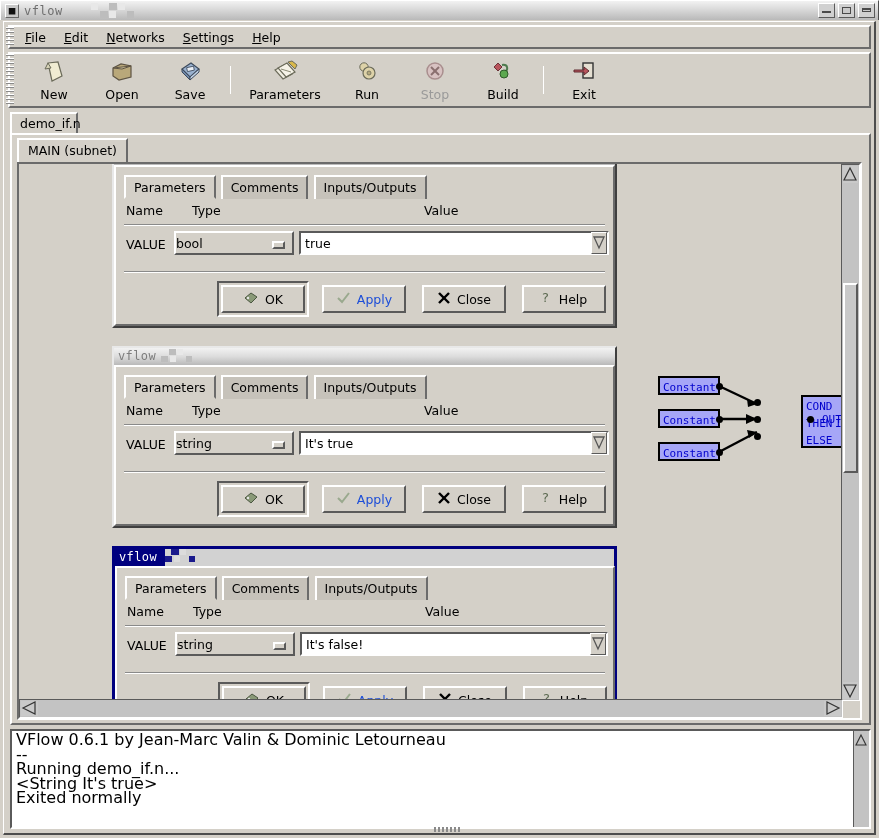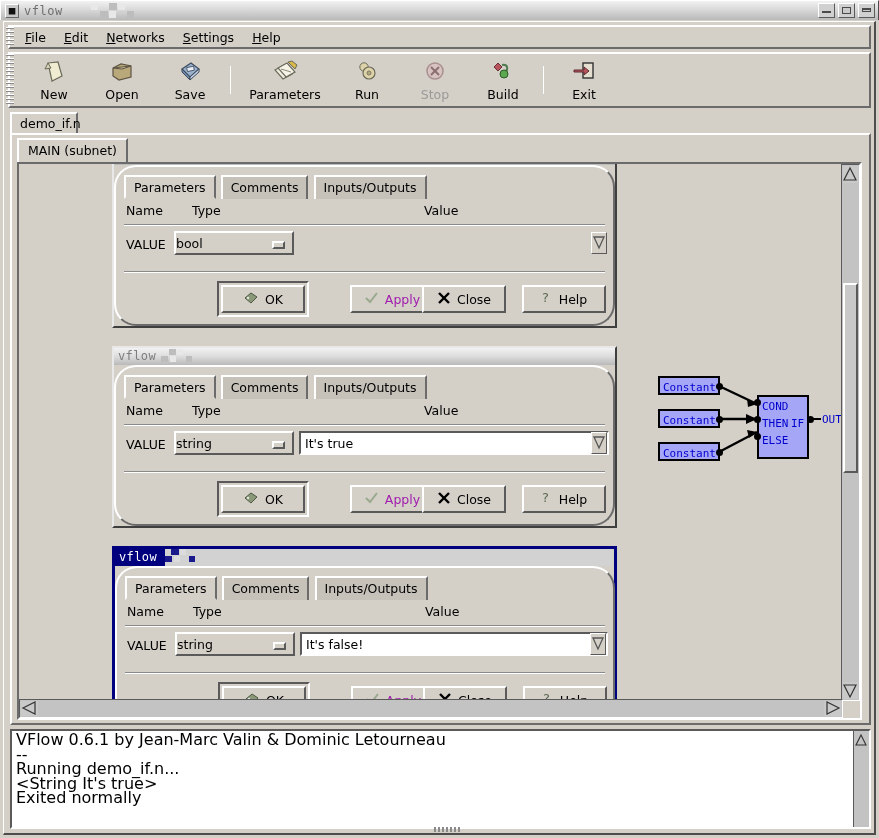--- a/index.html
+++ b/index.html
@@ -145,21 +145,21 @@
     border-right:2px solid #5a5a5a; border-bottom:2px solid #5a5a5a; }
 
   
   .node {
     position: absolute; background: #a6a6f7;
     border: 2px solid #000000;
     font-family: "DejaVu Sans Mono", monospace;
     font-size: 11px; color: #0000cc; line-height: 1;
   }
   .node.const { width: 62px; height: 19px; padding: 4px 0 0 3px; }
-  .node.ifnode { width: 52px; height: 64px; }
+  .node.ifnode { width: 52px; height: 53px; margin-left: 44px; }
   .node.ifnode .p { position:absolute; left:3px; font-size:11px; color:#0000cc; }
   .port { position:absolute; width:7px; height:7px; border-radius:50%; background:#000; }
   .outlbl { position:absolute; font-family:"DejaVu Sans Mono", monospace;
             font-size:11px; color:#0000cc; }
 
   
   .dlg { position:absolute; }
   .dlg .frame {
     position:absolute; left:0; top:0; width:100%; height:100%;
     border-top: 2px solid #e8e8e8; border-left: 2px solid #e8e8e8;
@@ -178,21 +178,21 @@
     color:#7d7d7d; letter-spacing:.4px;
   }
   .dlg.active .tbar .tfill {
     position:absolute; left:0; top:0; width:50px; height:17px; background:#00007f;
   }
   .dlg.active .tbar .t { color:#ffffff; z-index:2; }
   .dlg .body {
     position:absolute; left:2px; top:19px; right:2px; bottom:2px;
     background:#d4d0c8;
     border-top:2px solid #ffffff; border-left:2px solid #ffffff;
-    border-right:2px solid #6b6b6b; border-bottom:2px solid #6b6b6b;border-radius:22px;
+    border-right:2px solid #6b6b6b; border-bottom:2px solid #6b6b6b;
   }
   .dlg.active .body { left:3px; top:20px; }
   .dtabs { position:absolute; left:8px; top:8px; height:24px; }
   .dtab {
     display:inline-block; height:24px; background:#d4d0c8;
     border-top:2px solid #ffffff; border-left:2px solid #ffffff;
     border-right:2px solid #6b6b6b;
     font-size:12.5px; padding:3px 8px 0 8px; color:#000; cursor:default;
   }
   .dtab.sel { background:#d4d0c8; border-bottom: 2px solid #d4d0c8; }
@@ -231,21 +231,21 @@
     border-top:2px solid #ffffff; border-left:2px solid #ffffff;
     border-right:2px solid #5a5a5a; border-bottom:2px solid #5a5a5a;
     display:flex; align-items:center; justify-content:center; gap:6px;
     font-size:12.5px; color:#000; cursor:default;
   }
   .defring {
     position:absolute; background:transparent;
     border-top:2px solid #5a5a5a; border-left:2px solid #5a5a5a;
     border-right:2px solid #ffffff; border-bottom:2px solid #ffffff;
   }
-  .dbtn.disabled { color:#a21caf;margin-left:28px; }
+  .dbtn.disabled { color:#1d4ed8; }
 
   
   #console {
     position:absolute; left:6px; top:707px; width:861px; height:100px;
     background:#ffffff;
     border-top:2px solid #5a5a5a; border-left:2px solid #5a5a5a;
     border-right:2px solid #ffffff; border-bottom:2px solid #ffffff;
   }
   #console .txt {
     position:absolute; left:4px; top:2px; right:20px;
@@ -473,20 +473,23 @@
                 <div class="h" style="left:2px;">Name</div>
                 <div class="h" style="left:68px;">Type</div>
                 <div class="h" style="left:300px;">Value</div>
               </div>
               <div class="hrule" style="top:57px;"></div>
               <div class="prow" style="top:64px;">
                 <div class="pname">VALUE</div>
                 <div class="combo" style="left:50px;width:120px;">
                   <span>bool</span>
                   <span class="knob"></span>
+                </div>
+                <div class="tfield" style="left:175px;width:310px;">
+                  <span>true</span>
                 </div>
                 <div class="tribtn" style="left:467px;top:1px;">
                   <svg width="14" height="20" viewBox="0 0 14 20">
                       <polygon points="2,4 12,4 7,15" fill="none" stroke="#555" stroke-width="1.3"></polygon>
                     </svg>
                 </div>
               </div>
               <div class="hrule" style="top:104px;"></div>
               <div>
                 <div class="defring" style="left:101px;top:114px;width:92px;height:36px;"></div>

